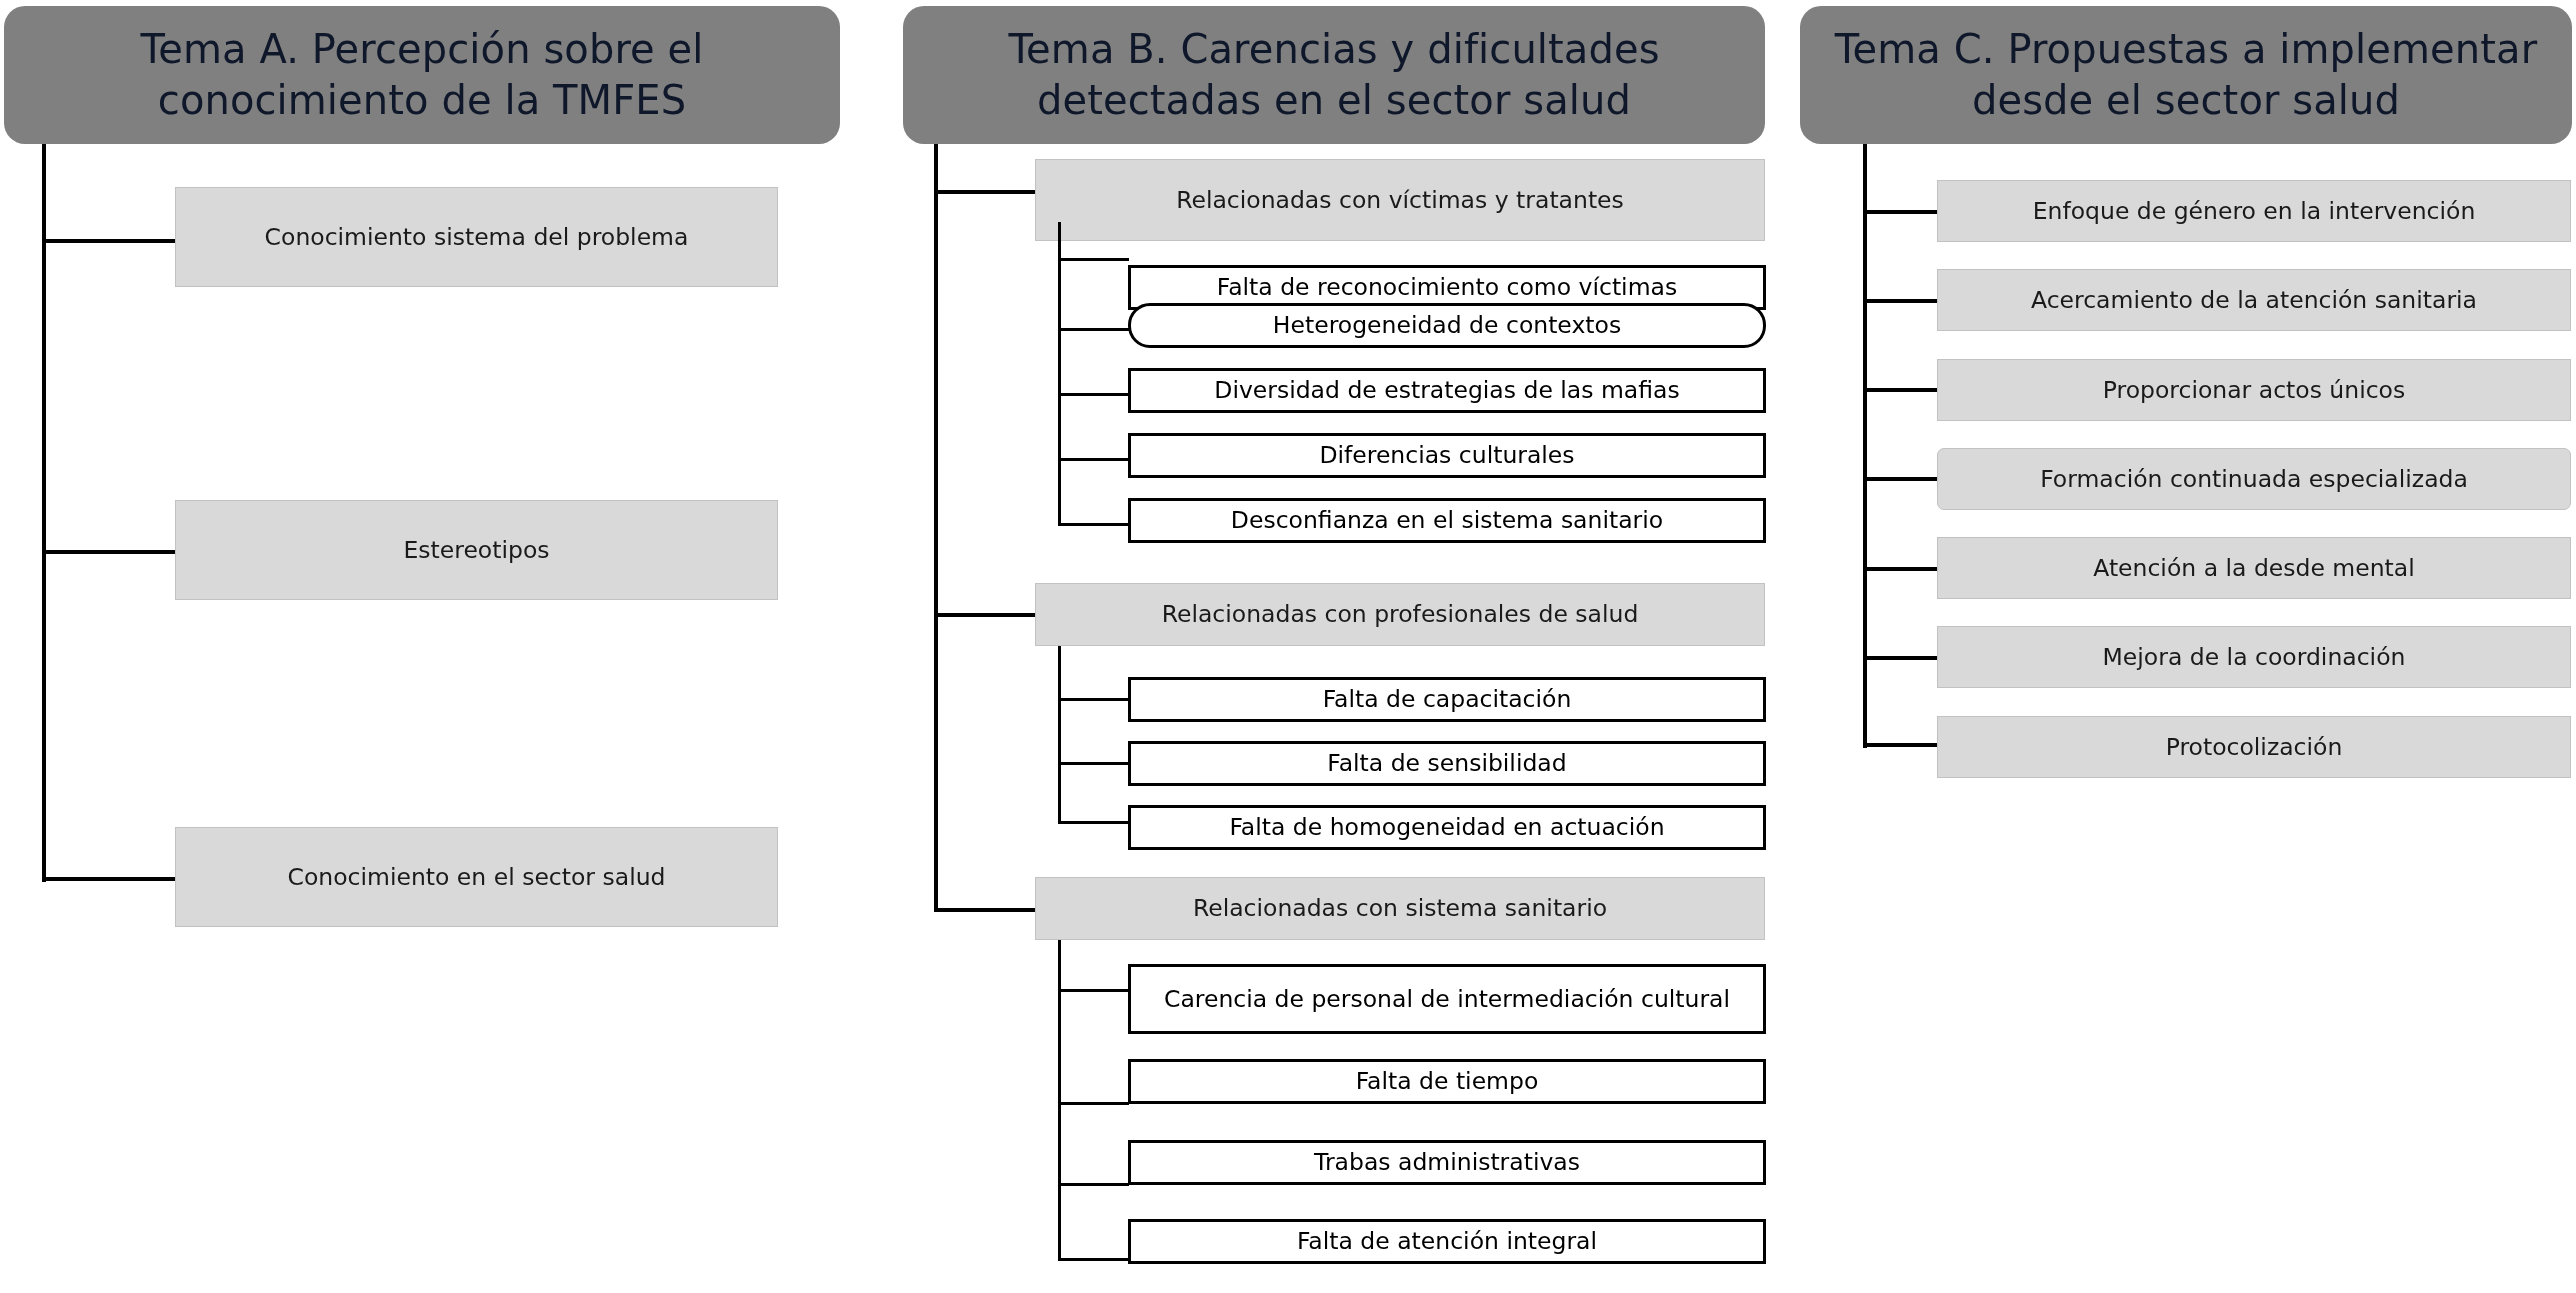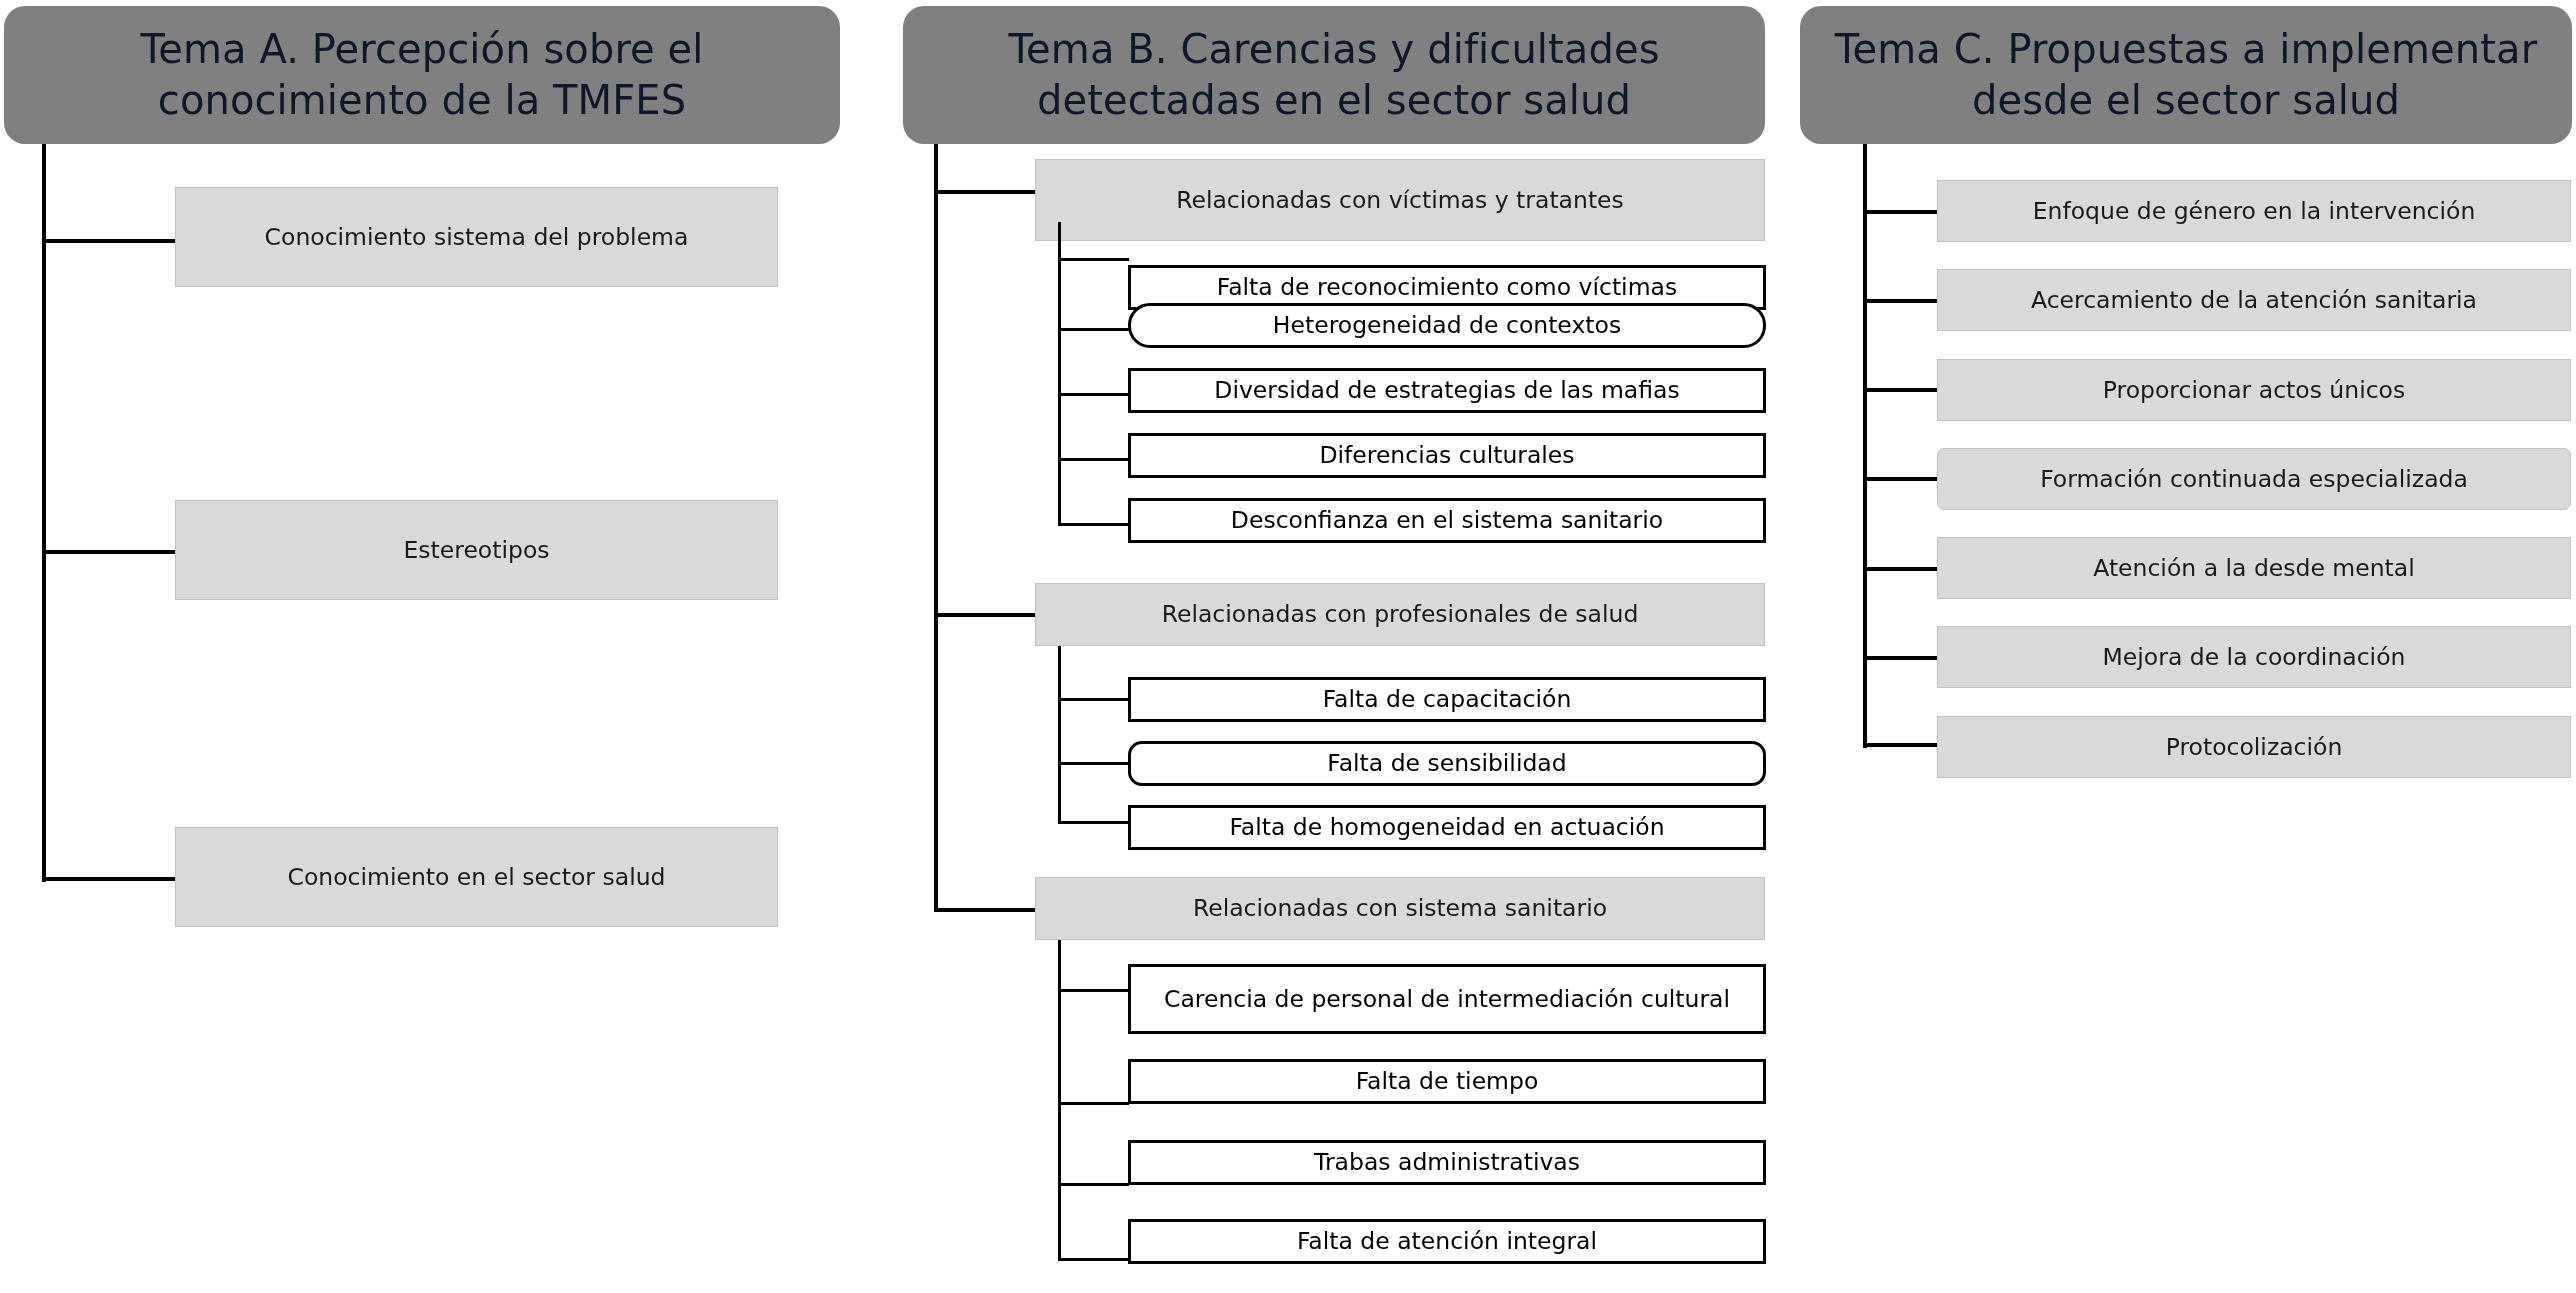--- a/index.html
+++ b/index.html
@@ -107,21 +107,21 @@
   <div class="node-white" style="left:1128px; top:433px; width:638px; height:45px;">Diferencias culturales</div>
   <div class="node-white" style="left:1128px; top:498px; width:638px; height:45px;">Desconfianza en el sistema sanitario</div>
 
   <div class="node-grey" style="left:1035px; top:583px; width:730px; height:63px;">Relacionadas con profesionales de salud</div>
   <div class="v-line thin" style="left:1058px; top:646px; height:178px;"></div>
   <div class="h-line thin" style="left:1058px; top:698px; width:71px;"></div>
   <div class="h-line thin" style="left:1058px; top:762px; width:71px;"></div>
   <div class="h-line thin" style="left:1058px; top:821px; width:71px;"></div>
 
   <div class="node-white" style="left:1128px; top:677px; width:638px; height:45px;">Falta de capacitación</div>
-  <div class="node-white" style="left:1128px; top:741px; width:638px; height:45px;border-radius:14px;">Falta de sensibilidad</div>
+  <div class="node-white" style="left:1128px; top:741px; width:638px; height:45px;">Falta de sensibilidad</div>
   <div class="node-white" style="left:1128px; top:805px; width:638px; height:45px;">Falta de homogeneidad en actuación</div>
 
   <div class="node-grey" style="left:1035px; top:877px; width:730px; height:63px;">Relacionadas con sistema sanitario</div>
   <div class="v-line thin" style="left:1058px; top:940px; height:321px;"></div>
   <div class="h-line thin" style="left:1058px; top:989px; width:71px;"></div>
   <div class="h-line thin" style="left:1058px; top:1102px; width:71px;"></div>
   <div class="h-line thin" style="left:1058px; top:1183px; width:71px;"></div>
   <div class="h-line thin" style="left:1058px; top:1258px; width:71px;"></div>
 
   <div class="node-white" style="left:1128px; top:964px; width:638px; height:70px;">Carencia de personal de intermediación cultural</div>

